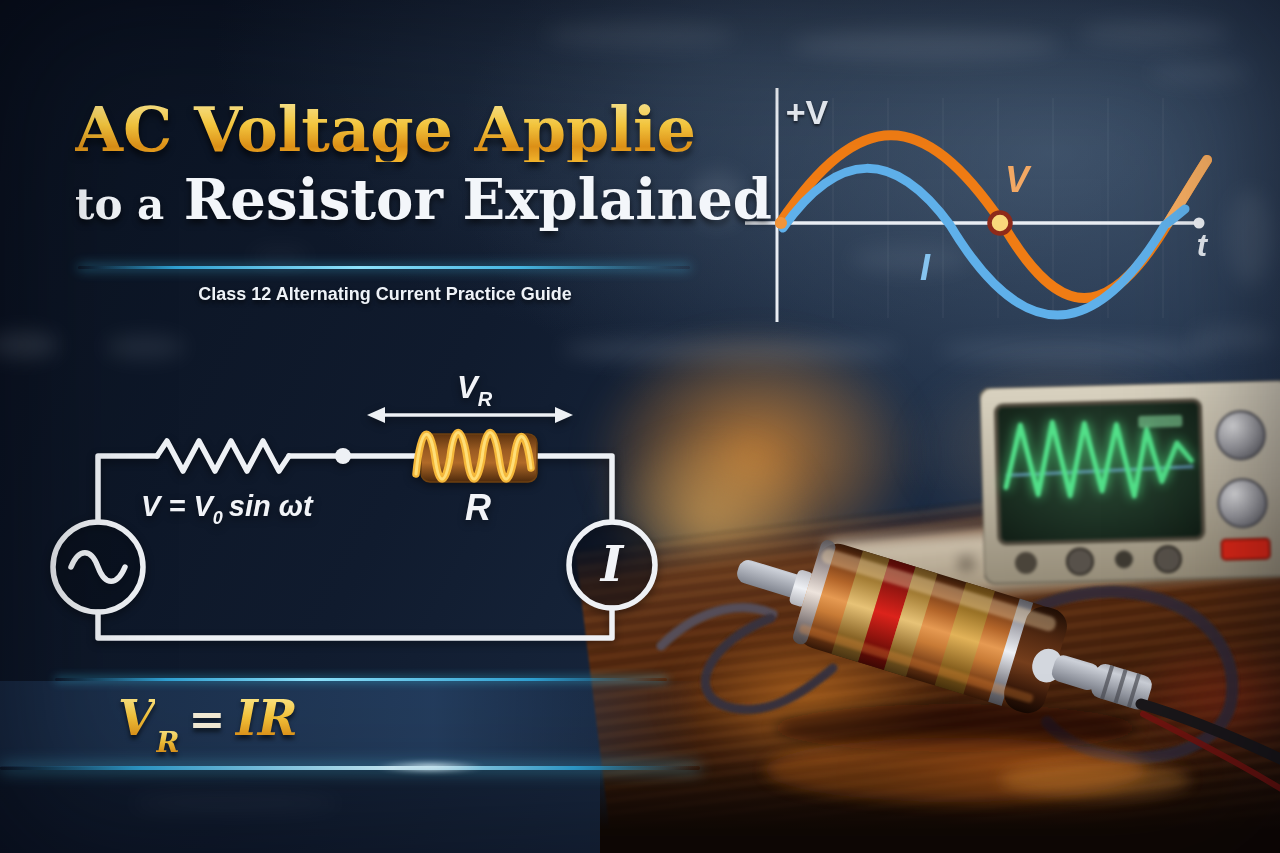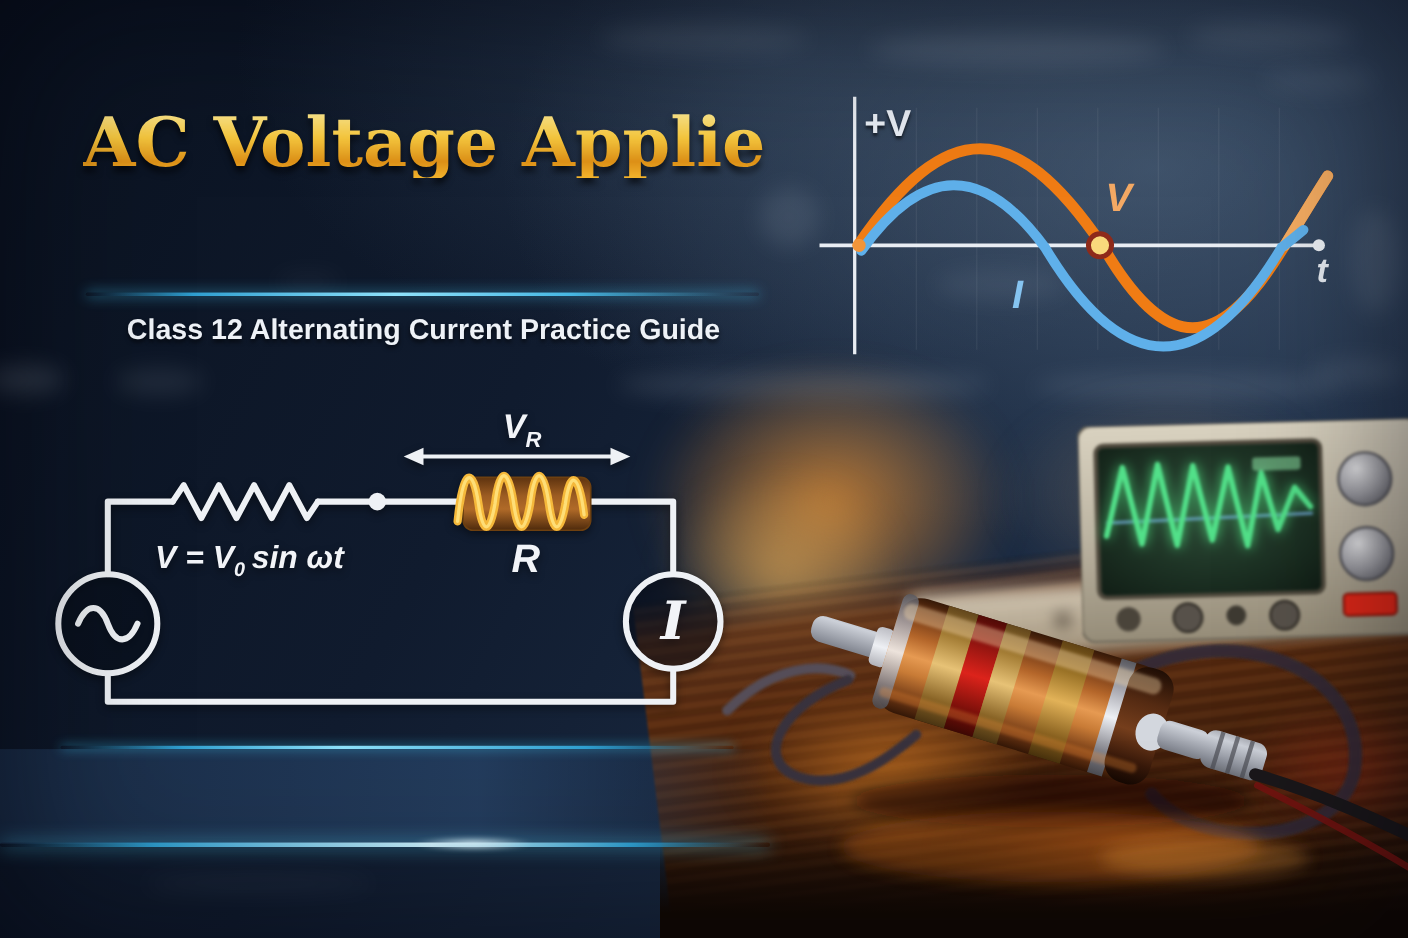--- a/index.html
+++ b/index.html
@@ -39,21 +39,21 @@
       filter:drop-shadow(0 4px 3px rgba(0,0,0,.6));white-space:nowrap;}
   .t2 .small{font-size:42px;}
   .t2 .big{font-size:56px;}
   .divider{
     position:absolute;left:78px;top:266px;width:612px;height:3px;border-radius:2px;
     background:linear-gradient(90deg,rgba(40,150,200,0) 0%,#2f9fd0 16%,#8fe2fb 46%,#46b6e2 72%,rgba(40,150,200,0) 100%);
     box-shadow:0 0 12px rgba(70,200,245,.85);
   }
   .subtitle{
     position:absolute;left:75px;top:284px;width:620px;text-align:center;
-    font-size:26px;font-weight:bold;color:#eef2f7;letter-spacing:0px;
+    font-size:18px;font-weight:bold;color:#eef2f7;letter-spacing:0px;
     text-shadow:0 3px 4px rgba(0,0,0,.6);
   }
   
   .panel{
     position:absolute;left:0;top:681px;width:700px;height:86px;
     background:linear-gradient(90deg,rgba(26,45,72,.92) 0%,rgba(40,68,104,.78) 62%,rgba(40,68,104,0) 100%);
   }
   .pline{position:absolute;height:3px;border-radius:2px;}
   .pline.top{left:55px;top:678px;width:612px;
     background:linear-gradient(90deg,rgba(40,150,200,0),#2f9fd0 18%,#8ee1fa 42%,#2f9fd0 78%,rgba(40,150,200,0));
@@ -304,25 +304,27 @@
 
     <circle cx="53" cy="199" r="45" fill="rgba(8,16,30,.38)" stroke="#eef1f5" stroke-width="5.5"></circle>
     <path d="M 26,199 C 34,180 46,180 53,199 C 60,218 72,218 80,199" fill="none" stroke="#eef1f5" stroke-width="5.5" stroke-linecap="round"></path>
 
     <circle cx="567" cy="197" r="43" fill="rgba(8,14,26,.45)" stroke="#eef1f5" stroke-width="5.5"></circle>
     <text x="567" y="213" text-anchor="middle" font-size="48" font-weight="bold" font-style="italic" fill="#f2f4f8" class="serifI">I</text>
   </svg>
 
   <div class="title-block">
     <div class="t1">AC Voltage Applied</div>
+    <div class="t2"><span class="small">to a</span><span class="big"> Resistor Explained</span></div>
   </div>
   <div class="divider"></div>
   <div class="subtitle">Class 12 Alternating Current Practice Guide</div>
 
   <div class="panel"></div>
   <div class="pline top"></div>
   <div class="pline bottom"></div>
   <div class="flare"></div>
   <div class="formulas">
+    <div class="f1"><span class="gold">V</span><sub class="s gold" style="font-size:28px;">R</sub><span class="eq">=</span><span class="gold">IR</span></div>
   </div>
 
   <div class="vignette"></div>
 </div>
 
 </body></html>

